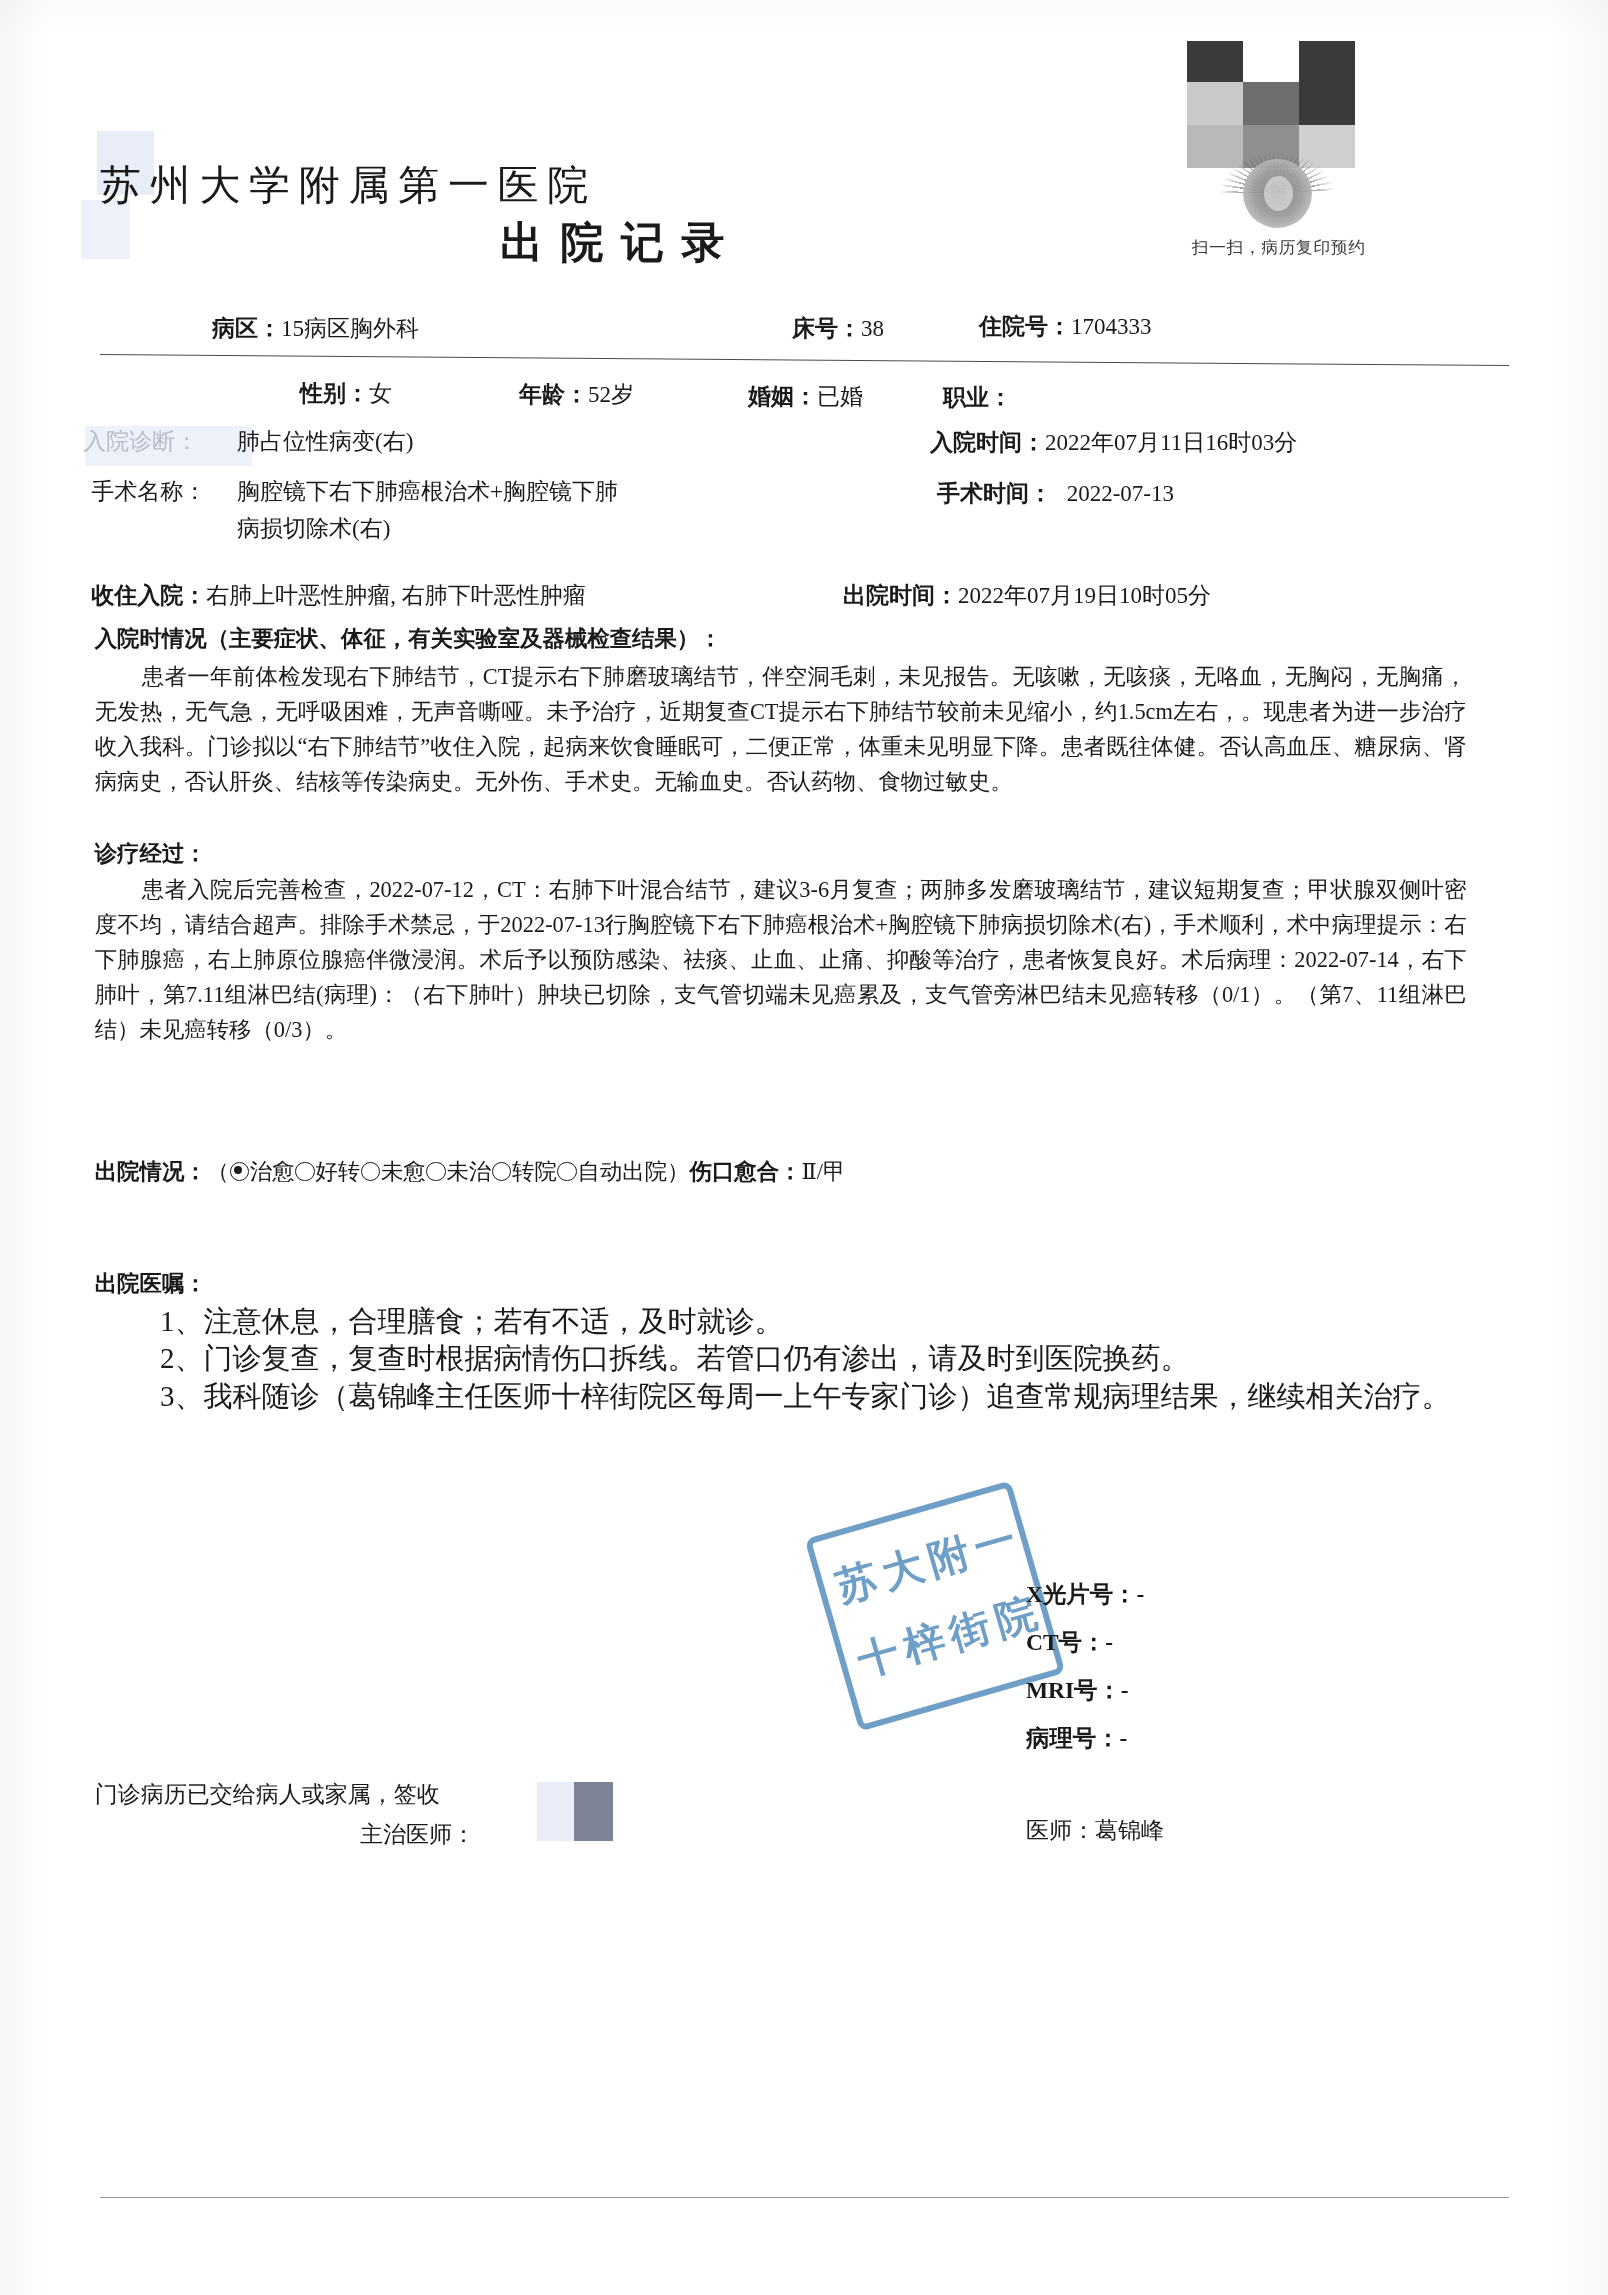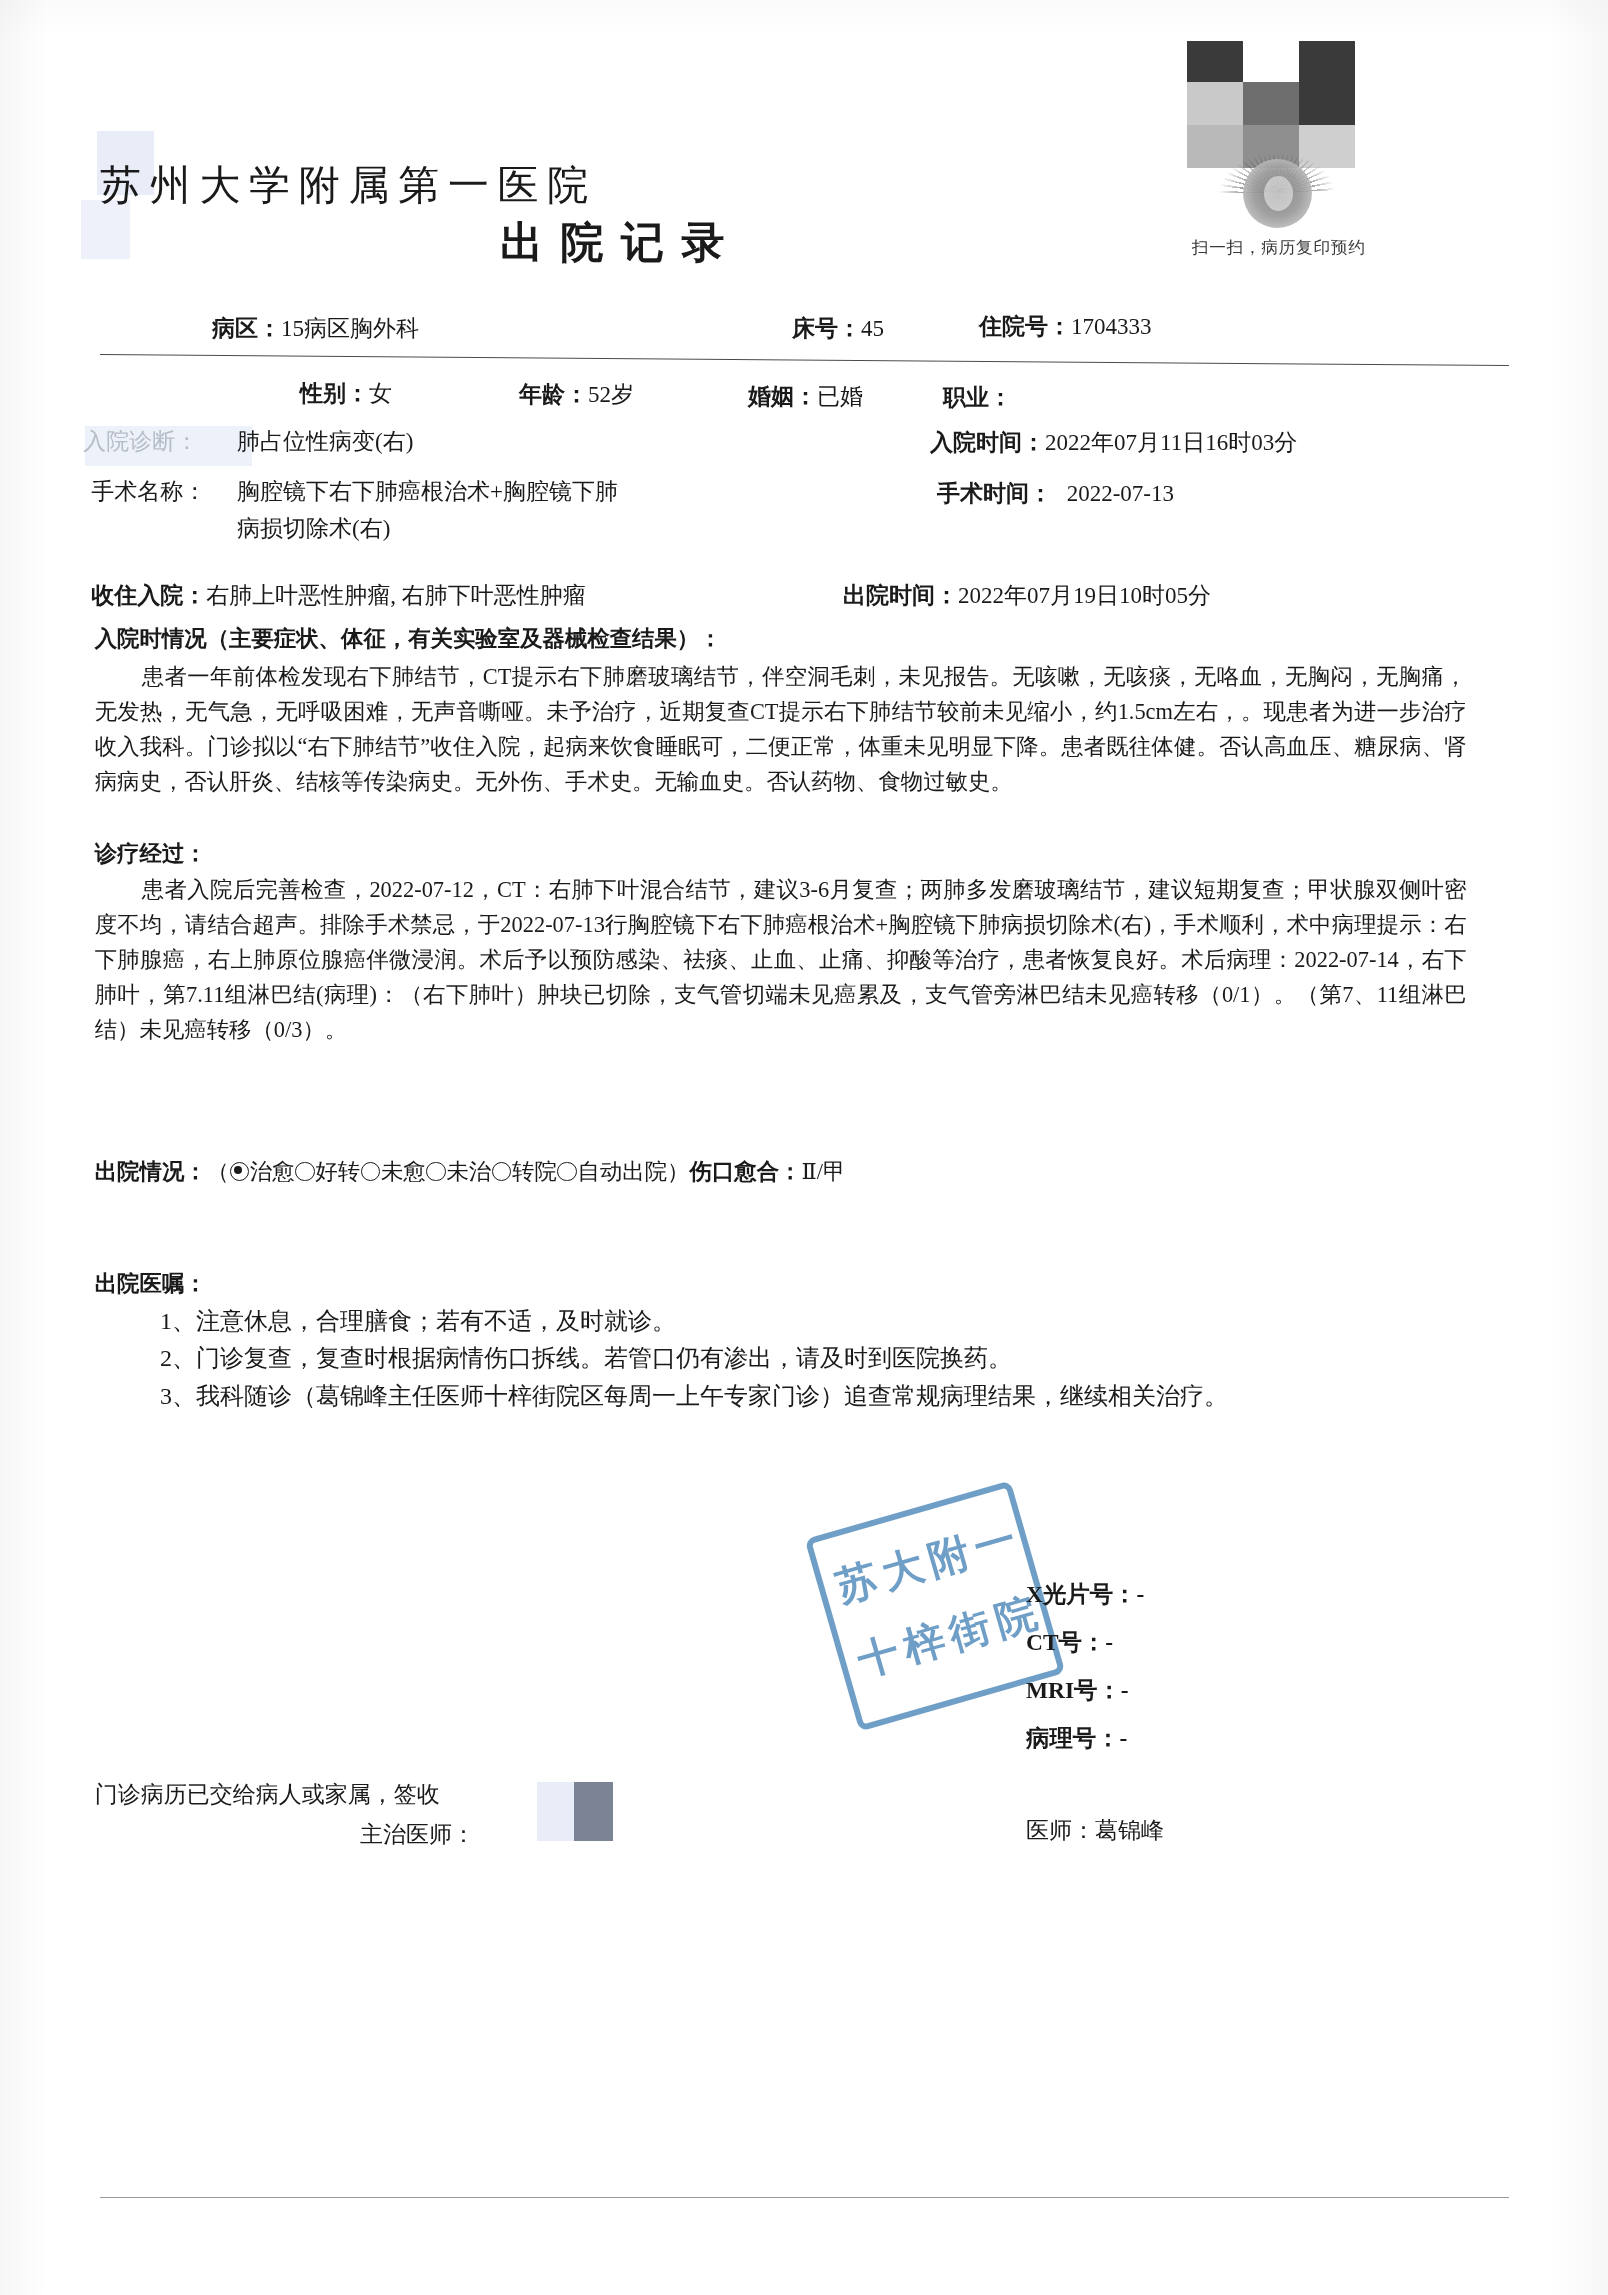--- a/index.html
+++ b/index.html
@@ -140,21 +140,21 @@
     line-height: 35px;
     font-family: "Liberation Serif", "DejaVu Serif", serif;
     text-align: justify;
     text-justify: inter-ideograph;
   }
   .sec-label { font-weight: bold; }
   .indent { text-indent: 47px; }
 
   .ol-item {
     position: absolute;
-    font-size: 24px;
+    font-size: 29px;
     line-height: 35px;
     font-family: "Liberation Serif", "DejaVu Serif", serif;
   }
 
   
   .radio-on, .radio-off {
     display: inline-block;
     width: 17.4px; height: 17.4px;
     border: 1.7px solid #1a1a1a;
     border-radius: 50%;
@@ -254,21 +254,21 @@
     <div class="redact" style="left:-18.7px; top:200px; width:49px;  height:59px;  background:#eef1f9;"></div>
     <div class="redact" style="left:-14.7px; top:426px; width:167px; height:40px;  background:rgba(233,237,247,0.80);"></div>
 
     <div class="hosp-title">苏州大学附属第一医院</div>
     <div class="doc-title">出院记录</div>
 
     <div class="hdr" style="left:112px; top:313px;">
       <span class="lbl">病区：</span><span class="val">15病区胸外科</span>
     </div>
     <div class="hdr" style="left:692px; top:313px;">
-      <span class="lbl">床号：</span><span class="val">45</span>
+      <span class="lbl">床号：</span><span class="val">38</span>
     </div>
     <div class="hdr" style="left:879px; top:311px;">
       <span class="lbl">住院号：</span><span class="val">1704333</span>
     </div>
     <div class="rowline" style="left:0px; top:354px; width:1409px; transform:rotate(0.45deg); transform-origin:left center;"></div>
 
     <div class="hdr" style="left:200px; top:378px;">
       <span class="lbl">性别：</span><span class="val">女</span>
     </div>
     <div class="hdr" style="left:419px; top:379px;">

